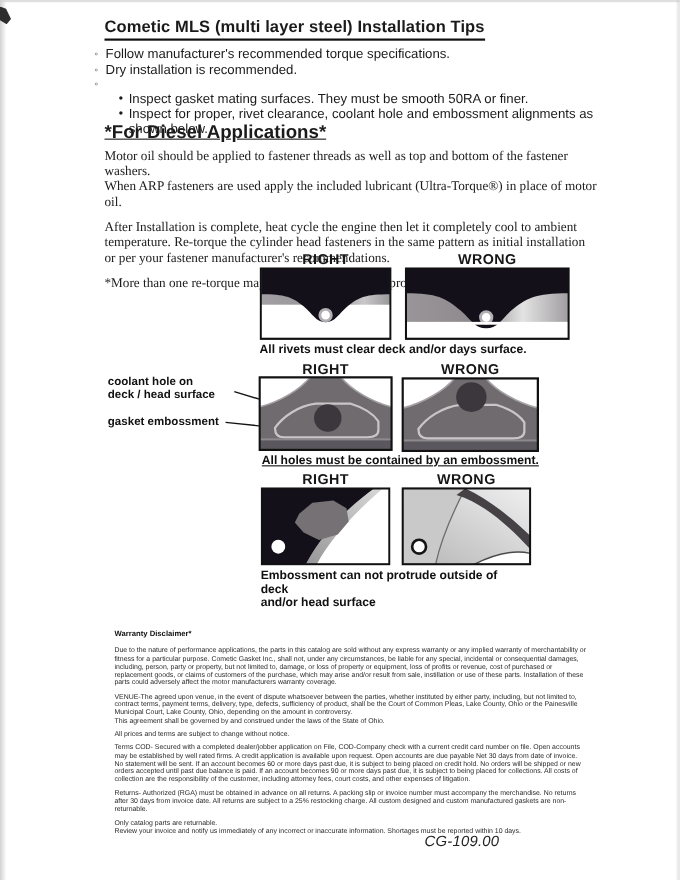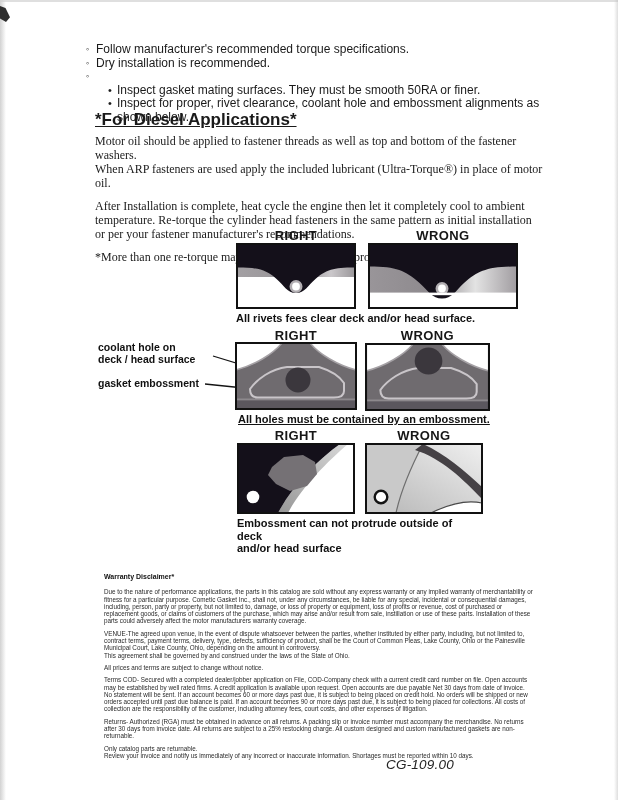--- a/index.html
+++ b/index.html
@@ -48,20 +48,21 @@
 </head>
 <body>
 
 <div class="page">
 
   <div class="edge-left"></div>
   <div class="edge-top"></div>
   <div class="edge-right"></div>
   <div class="corner-mark"></div>
 
+  <h1 class="title">Cometic MLS (multi layer steel) Installation Tips</h1>
 
   <div class="tips">
     <div class="b-line">
       <span class="m1">◦</span>
       <span>Follow manufacturer's recommended torque specifications.</span>
     </div>
     <div class="b-line">
       <span class="m1">◦</span>
       <span>Dry installation is recommended.</span>
     </div>
@@ -121,21 +122,21 @@
       </defs>
       <rect x="0" y="0" width="150" height="66" fill="#ffffff"></rect>
       <rect x="1.5" y="23" width="147" height="27" fill="url(#g1w)"></rect>
       <path d="M1.5,1.5 H148.5 V23.5 C119,23.5 110,28 96,40 C87,48.5 84,55.5 74,55.5 C64,55.5 61,48.5 51,39.5 C37,27.5 29,23.5 1.5,23.5 Z" fill="#14101a"></path>
       <circle cx="74" cy="45.5" r="5.2" fill="#ffffff" stroke="#b2aeb2" stroke-width="2.6"></circle>
       <rect x="1.5" y="49.6" width="147" height="2.6" fill="#ffffff"></rect>
       <rect x="1" y="1" width="148" height="64" fill="none" stroke="#111" stroke-width="2"></rect>
     </svg>
   </div>
 
-  <div class="dg-caption" style="left:236px;top:312px;">All rivets fees clear deck and/or head surface.</div>
+  <div class="dg-caption" style="left:236px;top:312px;">All rivets must clear deck and/or days surface.</div>
 
   <div class="dg-label" style="left:235px;top:328px;width:122px;">RIGHT</div>
   <div class="dg-label" style="left:365px;top:328px;width:125px;">WRONG</div>
 
   <div class="ann preline" style="left:98px;top:342px;width:106px;">coolant hole on
 deck / head surface</div>
   <div class="ann" style="left:98px;top:378px;width:106px;">gasket embossment</div>
 
   <svg class="leader-svg" width="95" height="45" viewBox="0 0 95 45">
     <line x1="10" y1="7" x2="89" y2="31" stroke="#141414" stroke-width="1.3"></line>

